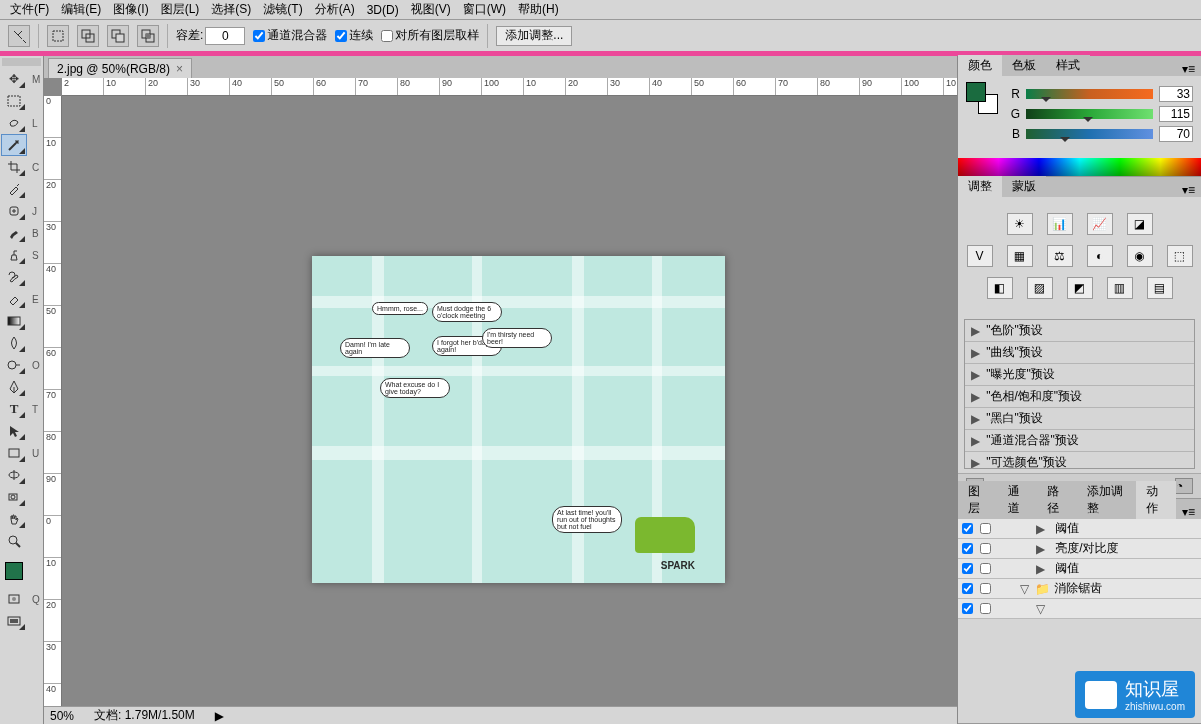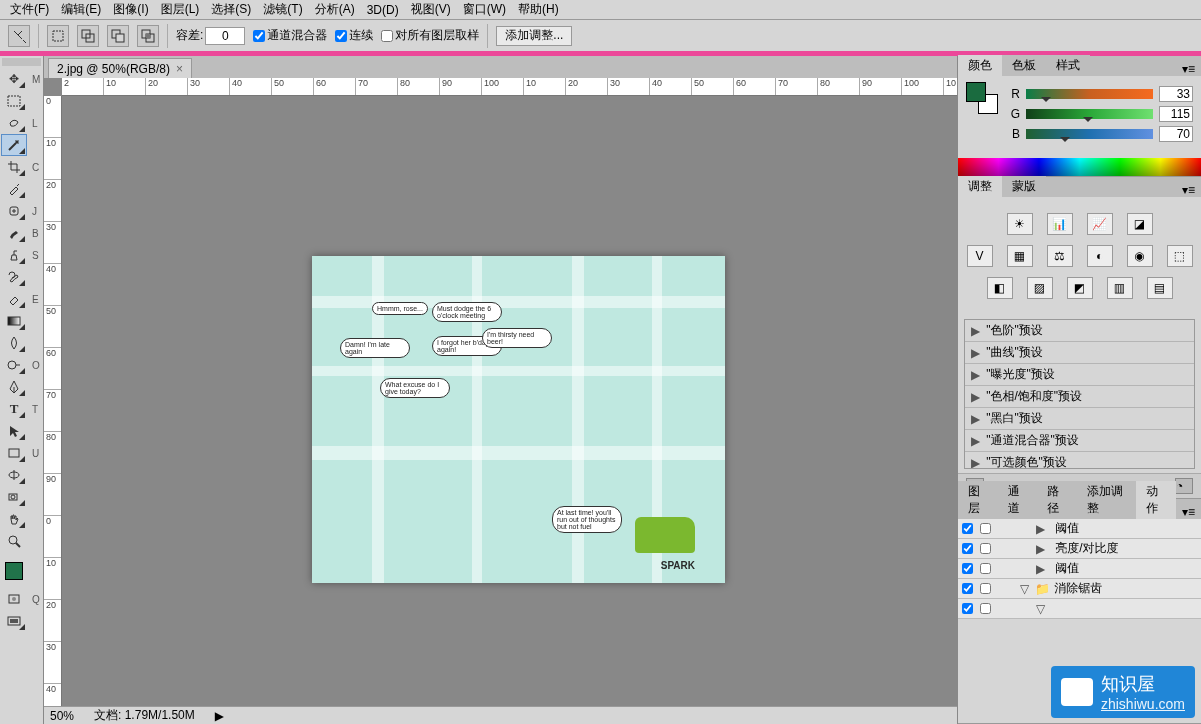--- a/index.html
+++ b/index.html
@@ -75,21 +75,21 @@
 .layer-row { display: flex; align-items: center; height: 20px; border-bottom: 1px solid #bbb; background: #e6e6e6; }
 .layer-row .cb { width: 18px; display: flex; justify-content: center; }
 .layer-row .cb input { width: 11px; height: 11px; }
 .layer-row .disc { color: #555; margin: 0 6px; }
 .layer-row .name { flex: 1; padding-left: 4px; }
 
 .watermark { position: absolute; right: 6px; bottom: 6px; display: flex; align-items: center; gap: 8px; background: rgba(0,120,215,.85); padding: 6px 10px; border-radius: 4px; color: #fff; }
 .watermark .logo { width: 32px; height: 28px; background: #fff; border-radius: 4px; position: relative; }
 .watermark .logo::before { content: "🖥"; position: absolute; inset: 0; display: flex; align-items: center; justify-content: center; font-size: 16px; }
 .watermark .txt1 { font-size: 18px; font-weight: 500; }
-.watermark .txt2 { font-size: 14px; opacity: .9; text-decoration: underline; }
+.watermark .txt2 { font-size: 10px; opacity: .9; }
 
 svg { display: block; }
 </style>
 </head>
 <body>
 
 <div class="menubar">
   <span>文件(F)</span>
   <span>编辑(E)</span>
   <span>图像(I)</span>

